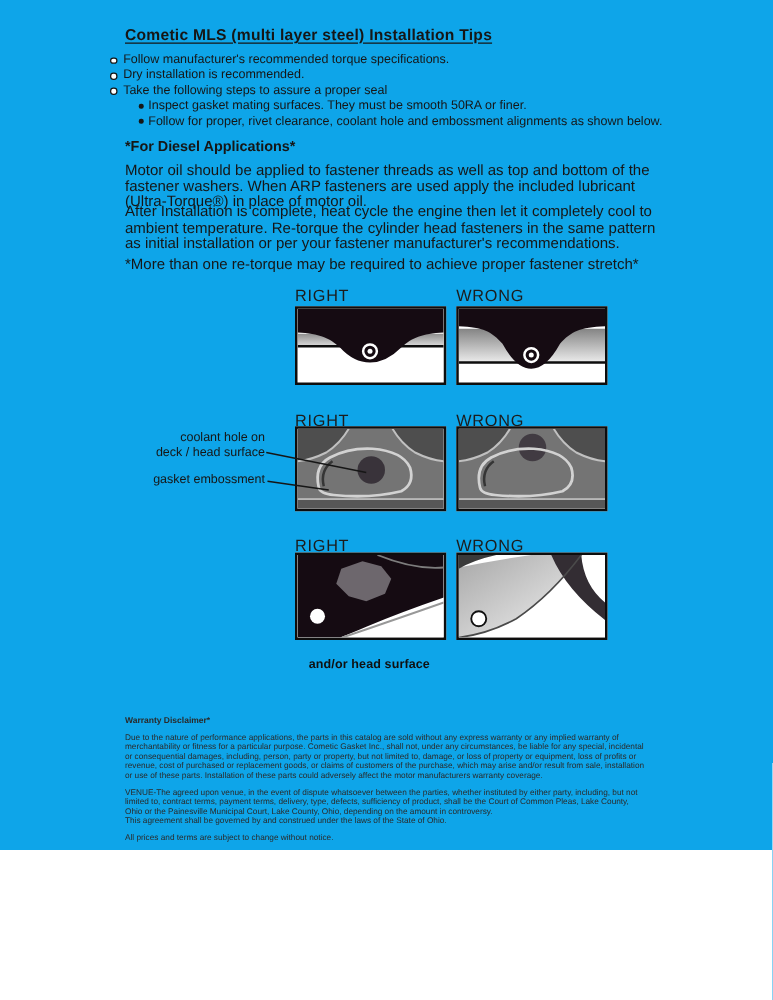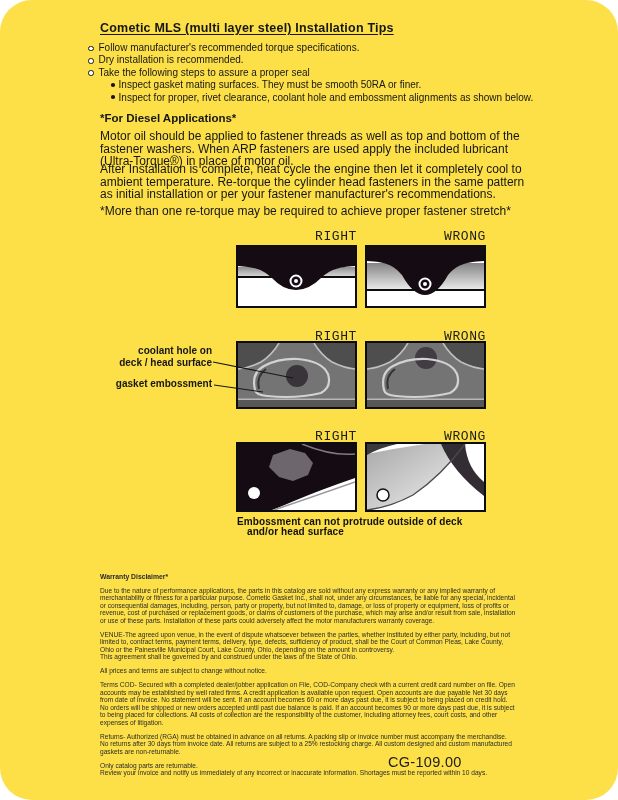--- a/index.html
+++ b/index.html
@@ -1,18 +1,18 @@
 <!DOCTYPE html>
 <html><head>
 <meta charset="utf-8">
 <style>
   html,body{margin:0;padding:0;background:#ffffff;}
   .page{
-    position:relative;width:618px;height:800px;background:#fde047;
-    font-family:"Liberation Sans", sans-serif;color:#161616;overflow:hidden;border-radius:32px;
+    position:relative;width:618px;height:680px;background:#0ea5e9;
+    font-family:"Liberation Sans", sans-serif;color:#161616;overflow:hidden;
   }
   .abs{position:absolute;}
   .title{
     left:100px;top:21px;font-size:12.5px;font-weight:bold;
     text-decoration:underline;text-underline-offset:2px;letter-spacing:.2px;
   }
   .bullets{left:88px;top:42px;width:470px;font-size:10px;line-height:12.4px;}
   .brow{display:flex;align-items:flex-start;}
   .bdot{
     width:3.5px;height:3.5px;border:1px solid #161616;border-radius:50%;
@@ -20,28 +20,28 @@
   }
   .sub{margin-left:23px;}
   .sdot{
     width:3.6px;height:3.6px;border-radius:50%;background:#161616;
     margin:3.8px 4px 0 0;flex:0 0 auto;border:none;
   }
   .h2{left:100px;top:112px;font-size:11.5px;font-weight:bold;}
   .para{left:100px;width:432px;font-size:12px;line-height:12.6px;}
   .p1{top:130px;} .p2{top:163px;} .p3{top:205px;}
   .dlabel{
-    width:121px;text-align:right;font-size:13px;letter-spacing:.6px;color:#1c1c1c;font-family:Liberation Mono, monospace;
+    width:121px;text-align:left;font-size:13px;letter-spacing:.6px;color:#1c1c1c;
   }
   .panel{
     width:117px;border:2px solid #0d0d0d;background:#fff;overflow:hidden;line-height:0;
   }
   .cap{font-size:10px;font-weight:bold;letter-spacing:.1px;color:#101010;}
   .sidelabel{
-    font-size:10px;line-height:11.5px;text-align:right;color:#161616;font-weight:bold;
+    font-size:10px;line-height:11.5px;text-align:right;color:#161616;
   }
   .disc{left:100px;top:573px;width:417px;font-size:6.6px;line-height:7.5px;color:#2a2a2a;}
   .disc .dh{font-weight:bold;margin-bottom:6px;font-size:6.8px;}
   .disc p{margin:0 0 6.5px 0;}
   .disc .tight{margin:0;}
   .pagecode{left:388px;top:754px;font-size:14.5px;color:#1c1c1c;letter-spacing:.3px;}
   svg{display:block;}
 </style>
 </head>
 <body>
@@ -62,21 +62,21 @@
     <div class="brow">
       <span class="bdot"></span>
       <span>Take the following steps to assure a proper seal</span>
     </div>
     <div class="brow sub">
       <span class="bdot sdot"></span>
       <span>Inspect gasket mating surfaces.  They must be smooth 50RA or finer.</span>
     </div>
     <div class="brow sub">
       <span class="bdot sdot"></span>
-      <span>Inspect for proper, rivet clearance, coolant hole and embossment alignments as shown below.</span>
+      <span>Follow for proper, rivet clearance, coolant hole and embossment alignments as shown below.</span>
     </div>
   </div>
 
   <div class="abs h2">*For Diesel Applications*</div>
   <div class="abs para p1">Motor oil should be applied to fastener threads as well as top and bottom of the fastener washers. When ARP fasteners are used apply the included lubricant (Ultra-Torque®) in place of motor oil.</div>
   <div class="abs para p2">After Installation is complete, heat cycle the engine then let it completely cool to ambient temperature. Re-torque the cylinder head fasteners in the same pattern as initial installation or per your fastener manufacturer's recommendations.</div>
   <div class="abs para p3">*More than one re-torque may be required to achieve proper fastener stretch*</div>
 
   <div class="abs dlabel" style="left:236px;top:229px;">RIGHT</div>
   <div class="abs dlabel" style="left:365px;top:229px;">WRONG</div>
@@ -177,21 +177,20 @@
           </linearGradient>
         </defs>
       <rect width="117" height="66" fill="#ffffff"></rect>
       <path d="M0,10 Q30,4 58,0 H98 Q72,34 44,52 Q22,64 0,66 Z" fill="url(#w3g)"></path>
       <path d="M0,0 H30 Q12,4 0,11 Z" fill="#3a3a3a"></path>
       <path d="M98,0 Q100,24 117,38 L117,52 Q86,28 74,0 Z" fill="#332d33"></path>
       <path d="M98,0 Q74,32 46,51 Q24,63 0,66" stroke="#4a4a4a" stroke-width="1.3" fill="none"></path>
       <circle cx="16" cy="51" r="6" fill="#ffffff" stroke="#111111" stroke-width="1.5"></circle>
     </svg>
   </div>
-  <div class="abs cap" style="left:237px;top:516px;">Embossment can not protrude outside of deck</div>
   <div class="abs cap" style="left:237px;top:526px;margin-left:10px;">and/or head surface</div>
 
   <div class="abs disc">
     <div class="dh">Warranty Disclaimer*</div>
     <p>Due to the nature of performance applications, the parts in this catalog are sold without any express warranty or any implied warranty of merchantability or fitness for a particular purpose.  Cometic Gasket Inc., shall not, under any circumstances, be liable for any special, incidental or consequential damages, including, person, party or property, but not limited to, damage, or loss of property or equipment, loss of profits or revenue, cost of purchased or replacement goods, or claims of customers of the purchase, which may arise and/or result from sale, installation or use of these parts.  Installation of these parts could adversely affect the motor manufacturers warranty coverage.</p>
     <p class="tight">VENUE-The agreed upon venue, in the event of dispute whatsoever between the parties, whether instituted by either party, including, but not limited to, contract terms, payment terms, delivery, type, defects, sufficiency of product, shall be the Court of Common Pleas, Lake County, Ohio or the Painesville Municipal Court, Lake County, Ohio, depending on the amount in controversy.</p>
     <p>This agreement shall be governed by and construed under the laws of the State of Ohio.</p>
     <p>All prices and terms are subject to change without notice.</p>
     <p>Terms COD- Secured with a completed dealer/jobber application on File, COD-Company check with a current credit card number on file.  Open accounts may be established by well rated firms.  A credit application is available upon request.  Open accounts are due payable Net 30 days from date of invoice.  No statement will be sent.  If an account becomes 60 or more days past due, it is subject to being placed on credit hold.  No orders will be shipped or new orders accepted until past due balance is paid.  If an account becomes 90 or more days past due, it is subject to being placed for collections.  All costs of collection are the responsibility of the customer, including attorney fees, court costs, and other expenses of litigation.</p>
     <p>Returns- Authorized (RGA) must be obtained in advance on all returns.  A packing slip or invoice number must accompany the merchandise.  No returns after 30 days from invoice date.  All returns are subject to a 25% restocking charge.  All custom designed and custom manufactured gaskets are non-returnable.</p>

